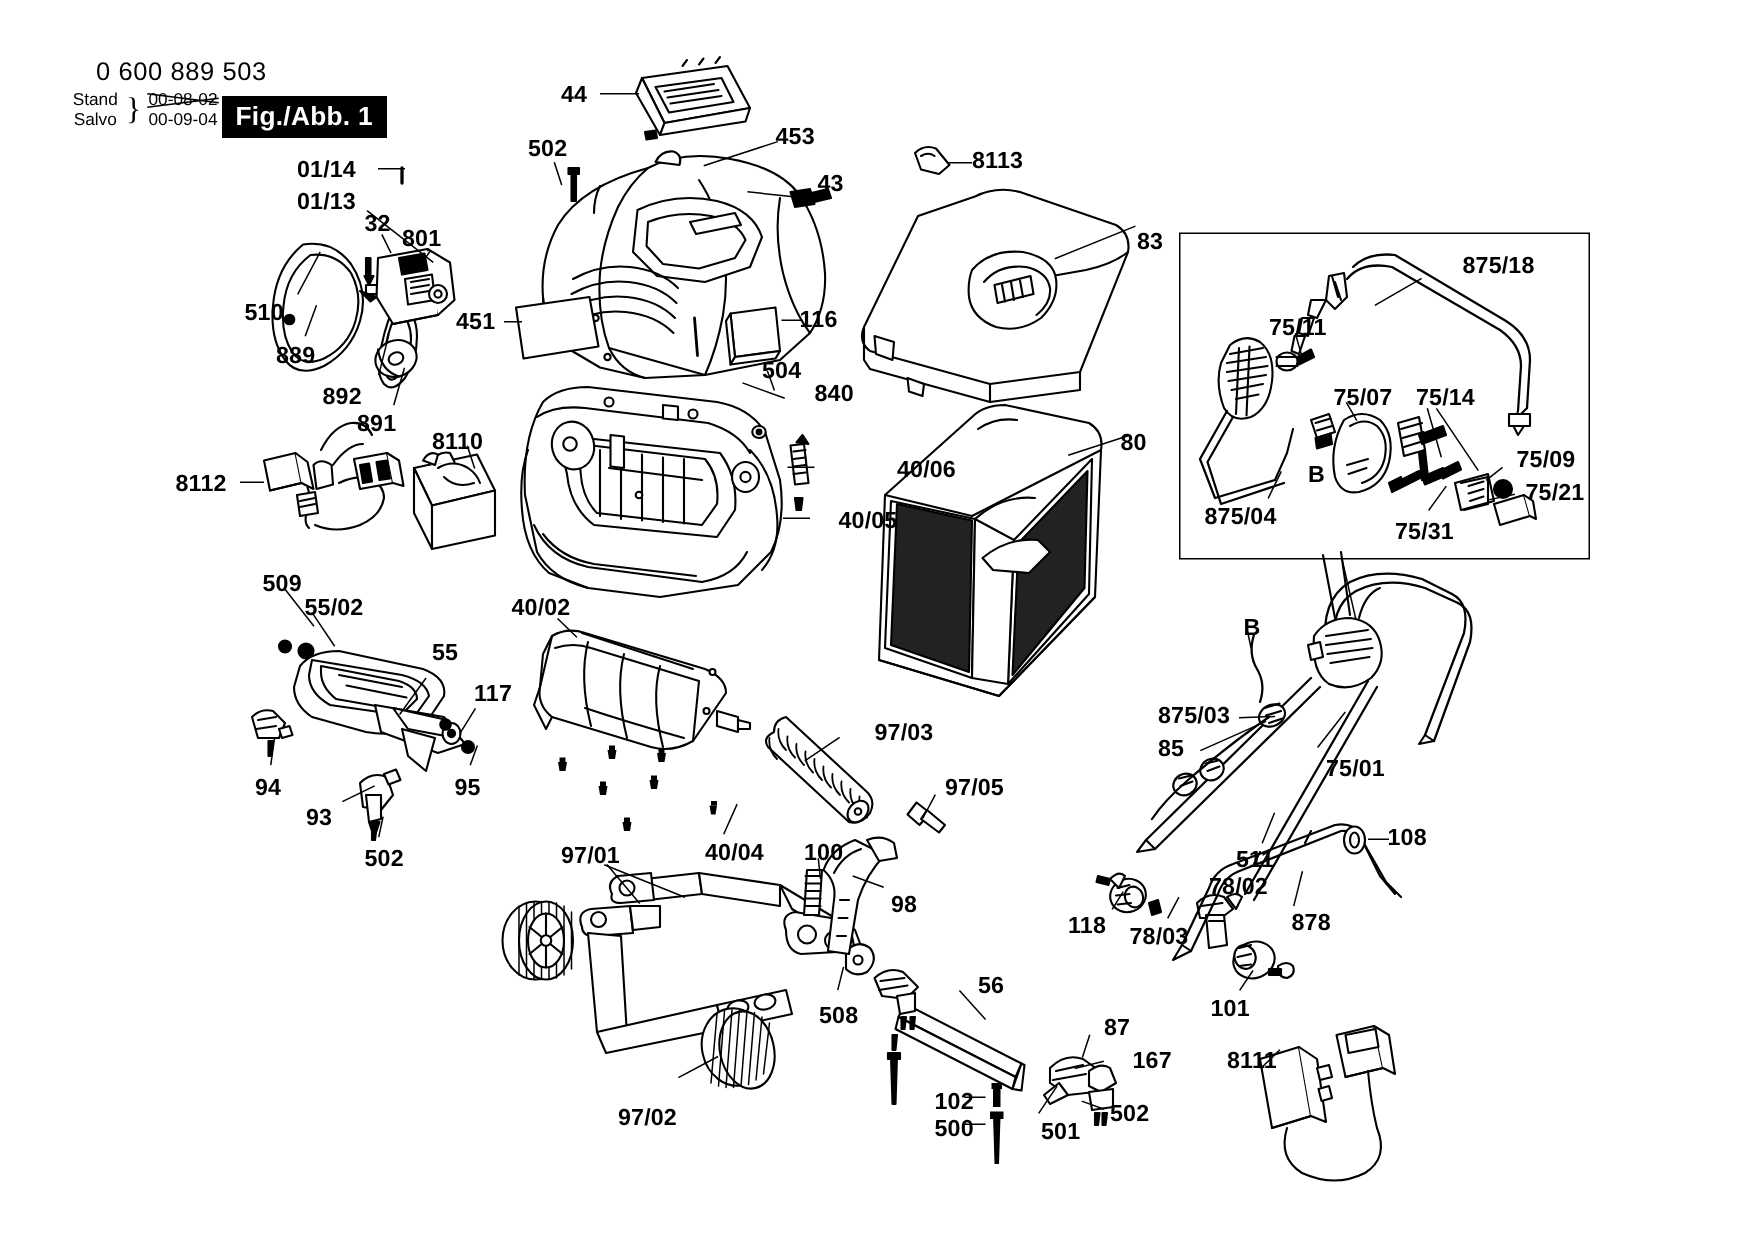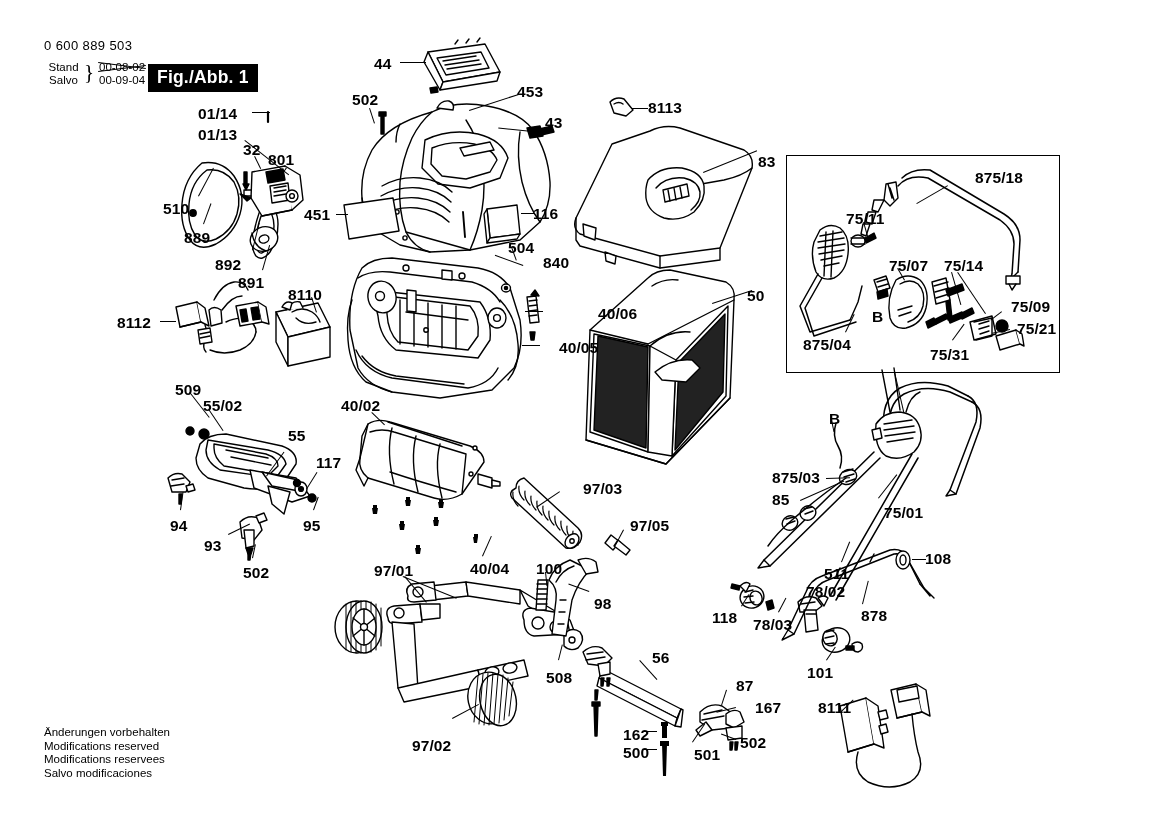--- a/index.html
+++ b/index.html
@@ -19,24 +19,25 @@
     overflow: hidden;
   }
   
   #header {
     position: absolute;
     left: 44px;
     top: 38px;
     width: 300px;
   }
   #part-number {
-    font-size: 13px;
+    font-size: 17px;
     letter-spacing: 0.4px;
     color: #000;
     white-space: nowrap;
+    margin-left: 20px;
   }
   #stand-issue {
     position: absolute;
     left: 0px;
     top: 23px;
     font-size: 11.5px;
     line-height: 13px;
     white-space: nowrap;
     text-align: center;
   }
@@ -138,26 +139,20 @@
       <div class="si-row">
         <span class="si-word">Salvo</span>
         <span class="si-date">00-09-04</span>
       </div>
       <span class="si-brace">}</span>
     </div>
   </div>
 
   <div id="fig-badge">Fig./Abb. 1</div>
 
-  <div id="footer">
-    <div>Änderungen vorbehalten</div>
-    <div>Modifications reserved</div>
-    <div>Modifications reservees</div>
-    <div>Salvo modificaciones</div>
-  </div>
 
   <div id="inset-box"></div>
 
   <div id="art">
   <svg width="1168" height="825" viewBox="0 0 1168 825" xmlns="http://www.w3.org/2000/svg">
     <g fill="none" stroke="#000" stroke-width="1.4" stroke-linejoin="round" stroke-linecap="round">
 
       <g>
         <path d="M428 52 L485 44 L500 72 L443 82 Z" fill="#fff"></path>
         <path d="M428 52 L424 62 L440 90 L443 82 Z" fill="#fff"></path>
@@ -790,40 +785,40 @@
       <div class="lbl" style="left: 215px; top: 257px;">892</div>
       <div class="lbl" style="left: 238px; top: 275px;">891</div>
       <div class="lbl" style="left: 304px; top: 207px;">451</div>
       <div class="lbl" style="left: 533px; top: 206px;">116</div>
       <div class="lbl" style="left: 508px; top: 240px;">504</div>
       <div class="lbl" style="left: 543px; top: 255px;">840</div>
       <div class="lbl" style="left: 117px; top: 315px;">8112</div>
       <div class="lbl" style="left: 288px; top: 287px;">8110</div>
       <div class="lbl" style="left: 562px; top: 306px; margin-left: 36px;">40/06</div>
       <div class="lbl" style="left: 559px; top: 340px;">40/05</div>
-      <div class="lbl" style="left: 747px; top: 288px;">50</div>
+      <div class="lbl" style="left: 747px; top: 288px;">80</div>
       <div class="lbl" style="left: 175px; top: 382px;">509</div>
       <div class="lbl" style="left: 203px; top: 398px;">55/02</div>
       <div class="lbl" style="left: 288px; top: 428px;">55</div>
       <div class="lbl" style="left: 316px; top: 455px;">117</div>
       <div class="lbl" style="left: 170px; top: 518px;">94</div>
       <div class="lbl" style="left: 303px; top: 518px;">95</div>
       <div class="lbl" style="left: 204px; top: 538px;">93</div>
       <div class="lbl" style="left: 243px; top: 565px;">502</div>
       <div class="lbl" style="left: 341px; top: 398px;">40/02</div>
       <div class="lbl" style="left: 583px; top: 481px;">97/03</div>
       <div class="lbl" style="left: 630px; top: 518px;">97/05</div>
       <div class="lbl" style="left: 374px; top: 563px;">97/01</div>
       <div class="lbl" style="left: 470px; top: 561px;">40/04</div>
       <div class="lbl" style="left: 536px; top: 561px;">100</div>
       <div class="lbl" style="left: 594px; top: 596px;">98</div>
       <div class="lbl" style="left: 546px; top: 670px;">508</div>
       <div class="lbl" style="left: 412px; top: 738px;">97/02</div>
       <div class="lbl" style="left: 652px; top: 650px;">56</div>
-      <div class="lbl" style="left: 623px; top: 727px;">162</div>
+      <div class="lbl" style="left: 623px; top: 727px;">102</div>
       <div class="lbl" style="left: 623px; top: 745px;">500</div>
       <div class="lbl" style="left: 694px; top: 747px;">501</div>
       <div class="lbl" style="left: 736px; top: 678px;">87</div>
       <div class="lbl" style="left: 755px; top: 700px;">167</div>
       <div class="lbl" style="left: 740px; top: 735px;">502</div>
       <div class="lbl" style="left: 818px; top: 700px;">8111</div>
       <div class="lbl" style="left: 829px; top: 411px;">B</div>
       <div class="lbl" style="left: 772px; top: 470px;">875/03</div>
       <div class="lbl" style="left: 772px; top: 492px;">85</div>
       <div class="lbl" style="left: 884px; top: 505px;">75/01</div>

